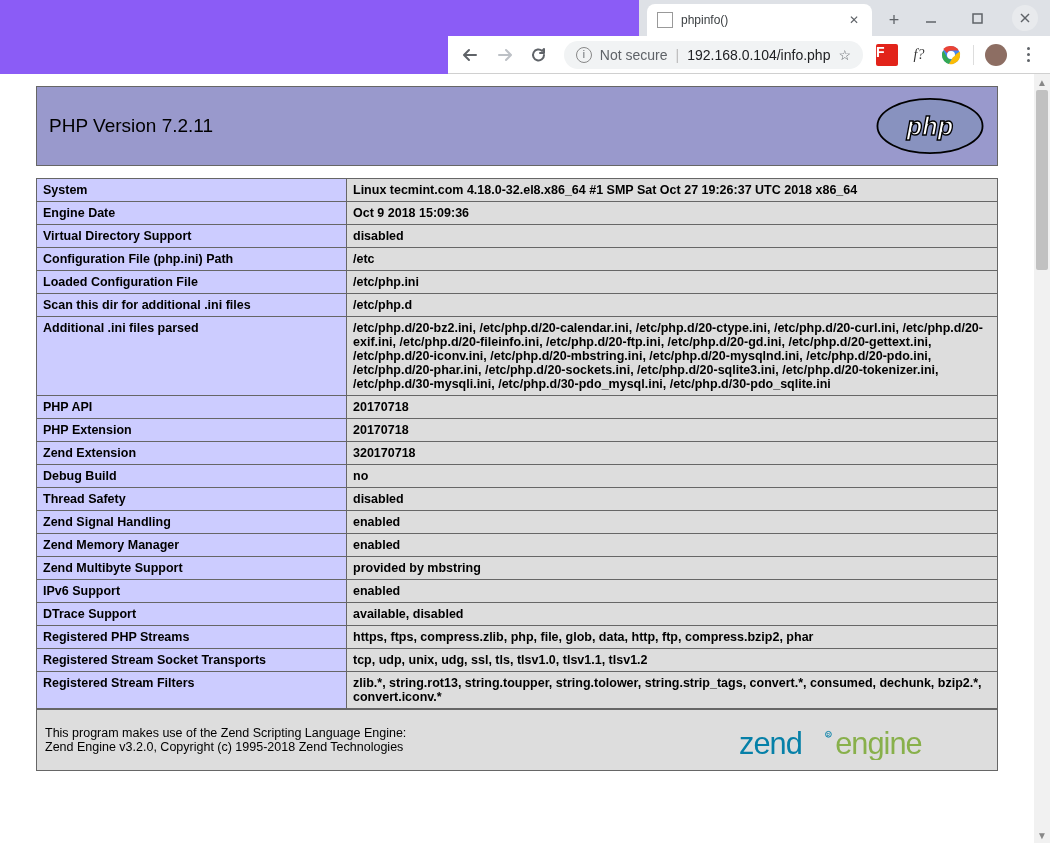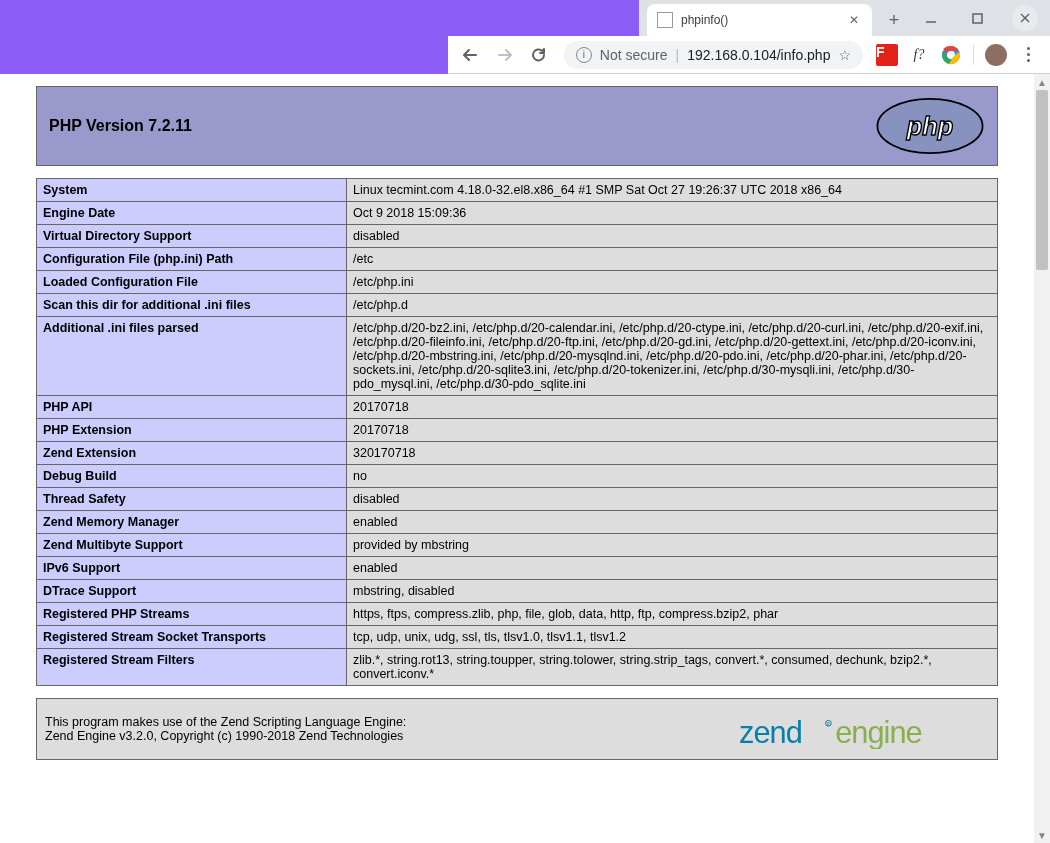--- a/index.html
+++ b/index.html
@@ -39,26 +39,26 @@
 .content-wrap { flex: 1; display: flex; overflow: hidden; }
 .content { flex: 1; overflow-y: auto; background: #fff; padding: 12px 36px 0 36px; }
 .content::-webkit-scrollbar { width: 0; }
 .scrollbar-fake { width: 16px; background: #f1f1f1; display: flex; flex-direction: column; }
 .scroll-up, .scroll-down { height: 16px; display: flex; align-items: center; justify-content: center; color: #888; font-size: 10px; }
 .scroll-track { flex: 1; position: relative; }
 .scroll-thumb { position: absolute; top: 0; left: 2px; right: 2px; height: 180px; background: #c1c1c1; border-radius: 2px; }
 
 
 .php-header { background: #9999cc; border: 1px solid #666; width: 100%; padding: 10px 12px; margin-bottom: 12px; display: flex; align-items: center; justify-content: space-between; }
-.php-header h1 { font-size: 16px; font-weight: bold; color: #000; }
+.php-header h1 { font-size: 19px; font-weight: normal; color: #000; }
 .php-logo { width: 110px; height: 58px; }
 .php-logo svg { width: 100%; height: 100%; }
 
-table.phpinfo { width: 100%; border-collapse: collapse; border: 1px solid #666; margin-bottom: 12px; }
-table.phpinfo td { border: 1px solid #666; padding: 4px 6px; font-size: 12.5px; vertical-align: top; }
+table.phpinfo { width: 100%; border-collapse: collapse; border: 1px solid #666; }
+table.phpinfo td { border: 1px solid #666; padding: 4px 6px; font-size: 12.5px; vertical-align: top; font-weight: bold; }
 table.phpinfo td.e { background: #ccccff; font-weight: bold; width: 310px; color: #000; }
 table.phpinfo td.v { background: #ddd; color: #000; word-break: break-word; }
 
 .zend-box { width: 100%; border: 1px solid #666; background: #ddd; padding: 16px 8px; font-size: 12.5px; position: relative; min-height: 40px; }
 .zend-logo { position: absolute; right: 8px; top: 14px; }
 .zend-logo-svg { width: 250px; height: 36px; }
 </style>
 </head>
 <body>
 
@@ -197,53 +197,57 @@
             </tr>
             <tr>
               <td class="e">Debug Build</td>
               <td class="v">no</td>
             </tr>
             <tr>
               <td class="e">Thread Safety</td>
               <td class="v">disabled</td>
             </tr>
             <tr>
+              <td class="e">Zend Signal Handling</td>
+              <td class="v">enabled</td>
+            </tr>
+            <tr>
               <td class="e">Zend Memory Manager</td>
               <td class="v">enabled</td>
             </tr>
             <tr>
               <td class="e">Zend Multibyte Support</td>
               <td class="v">provided by mbstring</td>
             </tr>
             <tr>
               <td class="e">IPv6 Support</td>
               <td class="v">enabled</td>
             </tr>
             <tr>
               <td class="e">DTrace Support</td>
-              <td class="v">mbstring, disabled</td>
+              <td class="v">available, disabled</td>
             </tr>
             <tr>
               <td class="e">Registered PHP Streams</td>
               <td class="v">https, ftps, compress.zlib, php, file, glob, data, http, ftp, compress.bzip2, phar</td>
             </tr>
             <tr>
               <td class="e">Registered Stream Socket Transports</td>
               <td class="v">tcp, udp, unix, udg, ssl, tls, tlsv1.0, tlsv1.1, tlsv1.2</td>
             </tr>
             <tr>
               <td class="e">Registered Stream Filters</td>
               <td class="v">zlib.*, string.rot13, string.toupper, string.tolower, string.strip_tags, convert.*, consumed, dechunk, bzip2.*, convert.iconv.*</td>
             </tr>
           </tbody>
       </table>
 
       <div class="zend-box">
         <div>This program makes use of the Zend Scripting Language Engine:</div>
-        <div>Zend Engine v3.2.0, Copyright (c) 1990-2018 Zend Technologies</div>
+        <div>Zend Engine v3.2.0, Copyright (c) 1995-2018 Zend Technologies</div>
         <div class="zend-logo">
           <svg class="zend-logo-svg" viewBox="0 0 260 36">
             <text x="0" y="30" font-family="Arial" font-size="32" font-weight="300" fill="#0680a8" letter-spacing="-1">zend</text>
             <text x="100" y="30" font-family="Arial" font-size="32" font-weight="300" fill="#88b04b" letter-spacing="-1">engine</text>
             <circle cx="93" cy="10" r="3" fill="none" stroke="#0680a8" stroke-width="1"></circle>
             <text x="91" y="13" font-size="5" fill="#0680a8">R</text>
           </svg>
         </div>
       </div>
 

